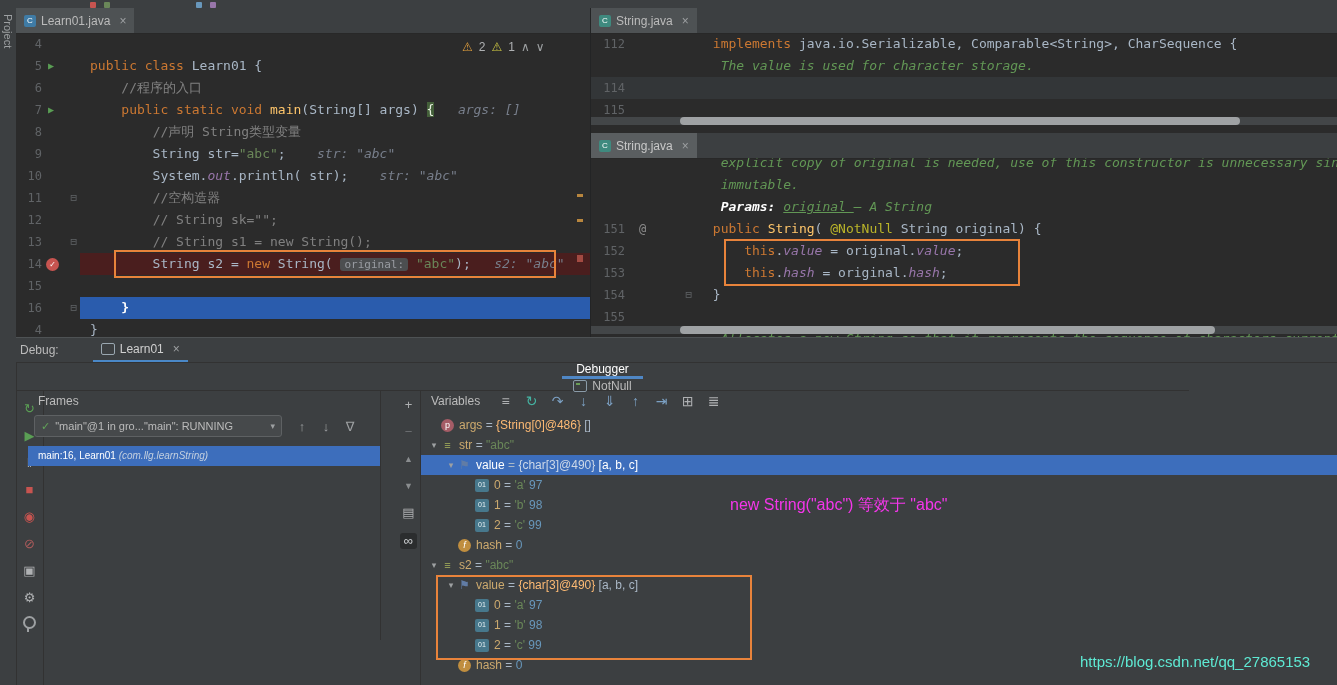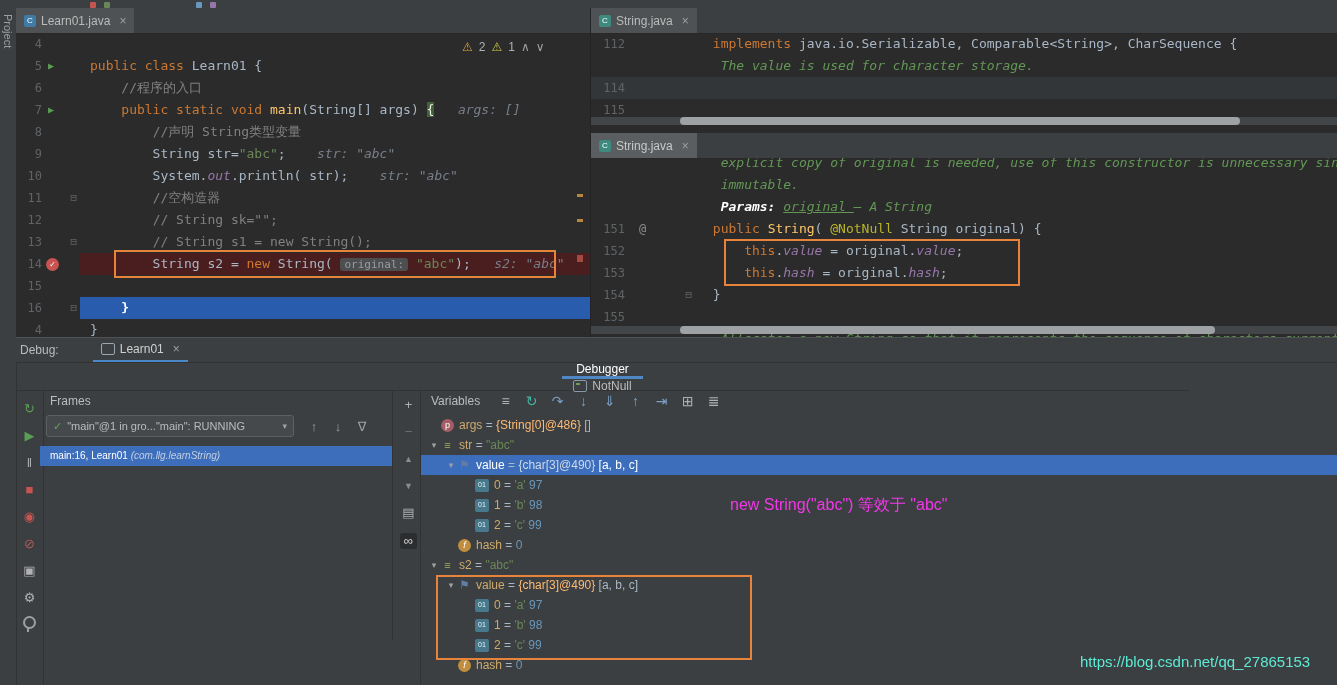--- a/index.html
+++ b/index.html
@@ -94,21 +94,21 @@
   .ic.ti.teal{color:#45b3a2;}
   .ic.ti.blue{color:#7ca1c4;}
   .debug-rail{position:absolute;left:16px;top:390px;width:28px;height:295px;border-right:1px solid #323232;
               display:flex;flex-direction:column;align-items:center;padding-top:10px;gap:10px;box-sizing:border-box;}
   .ic.ri{font-size:13px;color:#afb1b3;height:17px;line-height:17px;}
   .ic.ri.green{color:#5a9e54;}
   .ic.ri.red{color:#c75450;}
   .ic.ri.redgray{color:#b05c5c;}
   .ic.pin-shape{width:9px;height:9px;border:2px solid #9da0a2;border-radius:50%;position:relative;}
   .ic.pin-shape::after{content:"";position:absolute;left:2px;top:9px;width:2px;height:5px;background:#9da0a2;}
-  .frames{position:absolute;left:40px;top:390px;width:353px;height:250px;border-right:1px solid #323232;box-sizing:border-box;}
+  .frames{position:absolute;left:28px;top:390px;width:353px;height:250px;border-right:1px solid #323232;box-sizing:border-box;}
   .panel-title{height:22px;line-height:22px;padding-left:10px;color:#bcbcbc;font-size:12px;}
   .thread-row{display:flex;align-items:center;padding:2px 6px;gap:8px;height:24px;}
   .thread-dd{flex:none;width:248px;height:22px;background:#46494b;border:1px solid #5e6163;border-radius:3px;
              display:flex;align-items:center;padding:0 6px;gap:5px;color:#bbbbbb;font-size:11px;box-sizing:border-box;}
   .dd-check::after{content:"✓";color:#62a559;}
   .dd-text{white-space:nowrap;overflow:hidden;}
   .dd-caret{margin-left:auto;color:#9da0a2;font-size:9px;}
   .dd-caret::after{content:"▾";}
   .fr-icons{display:flex;align-items:center;}
   .ic.fi{width:24px;text-align:center;color:#9da0a2;font-size:13px;}

